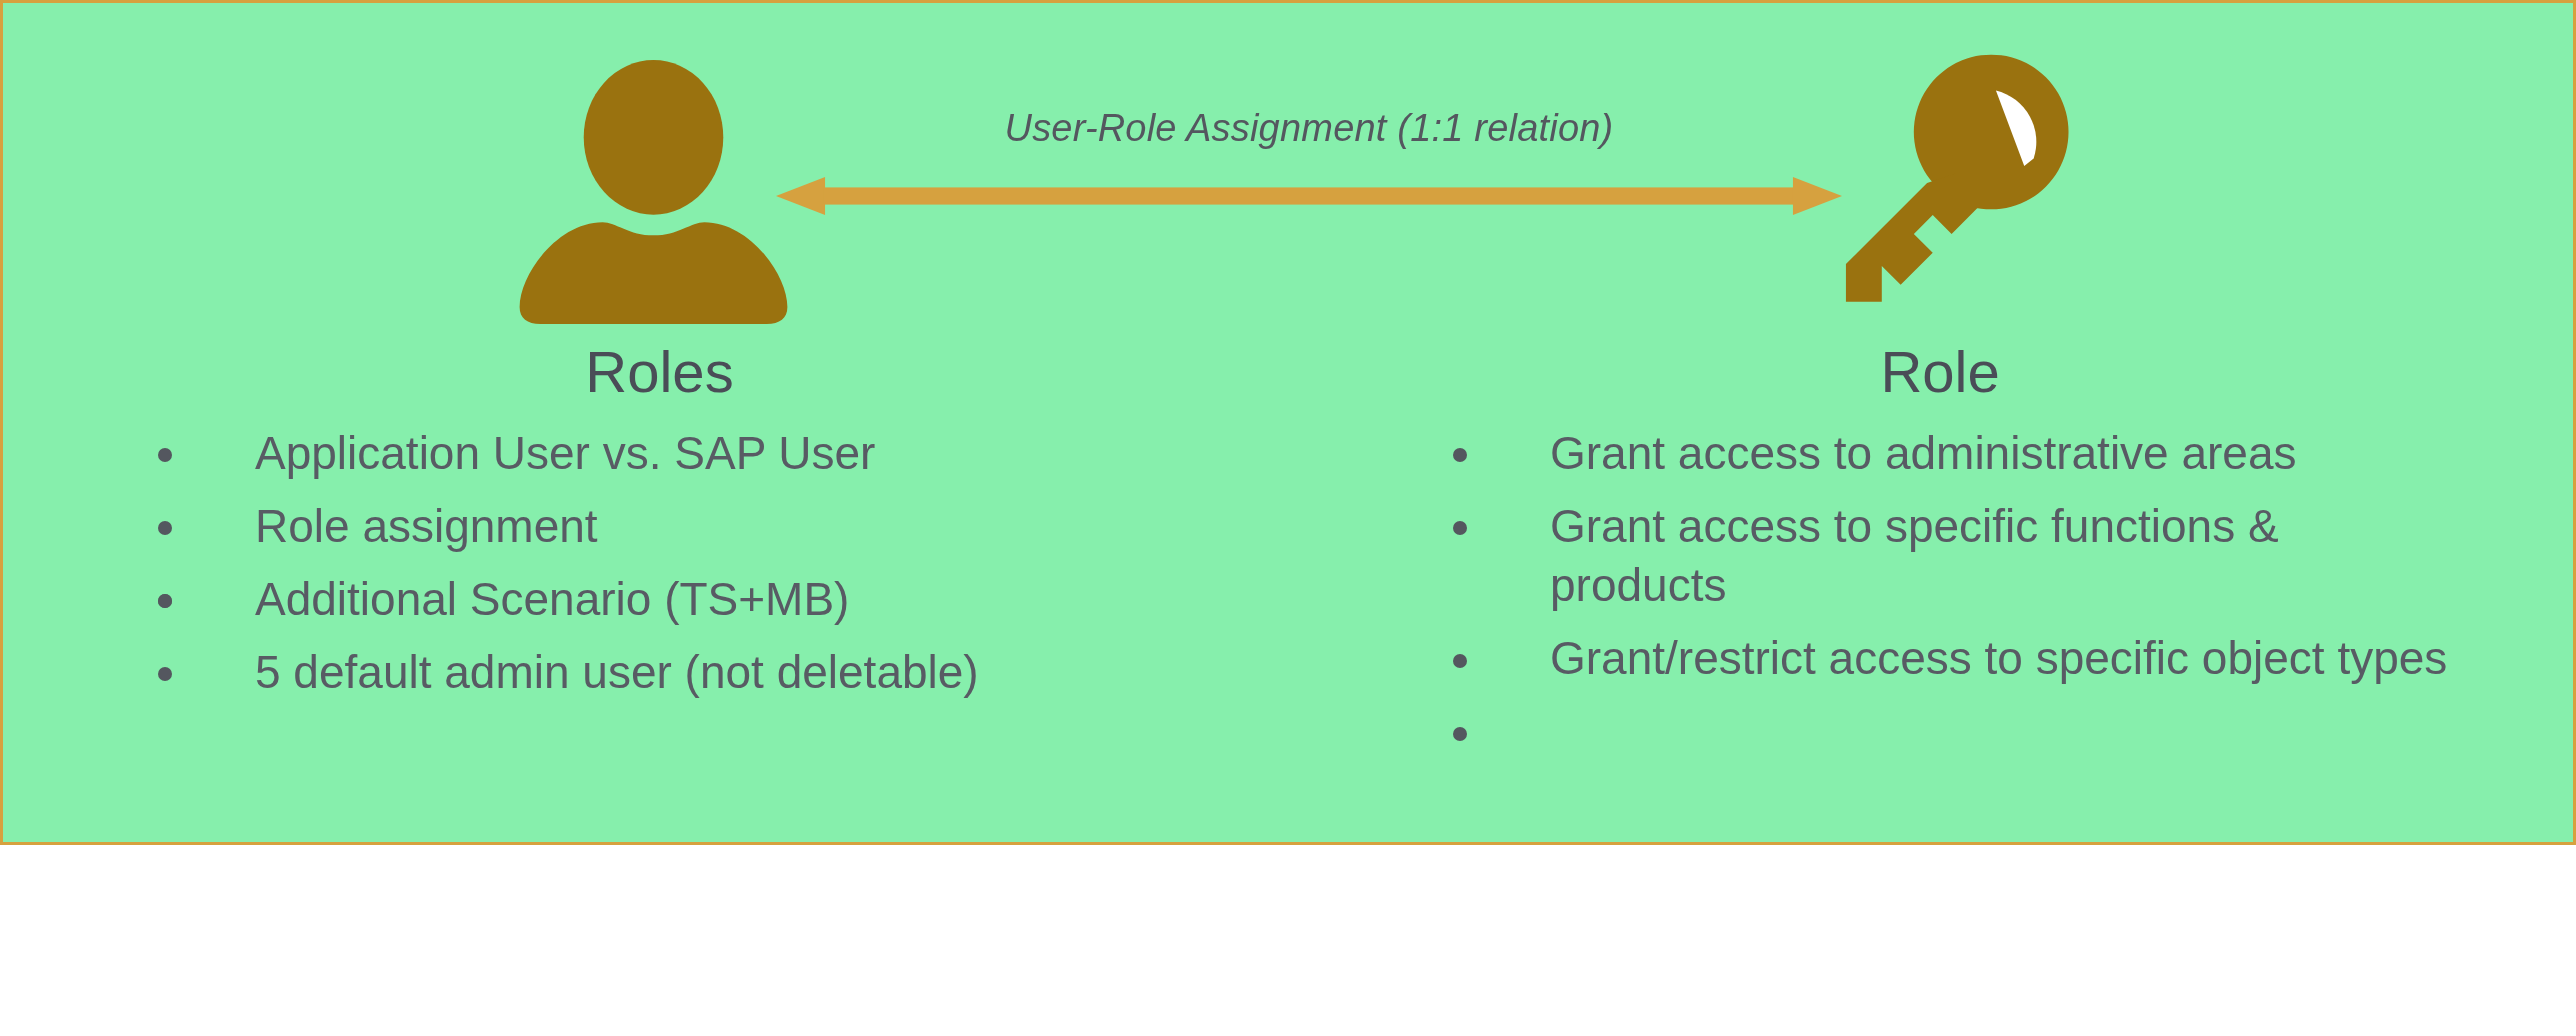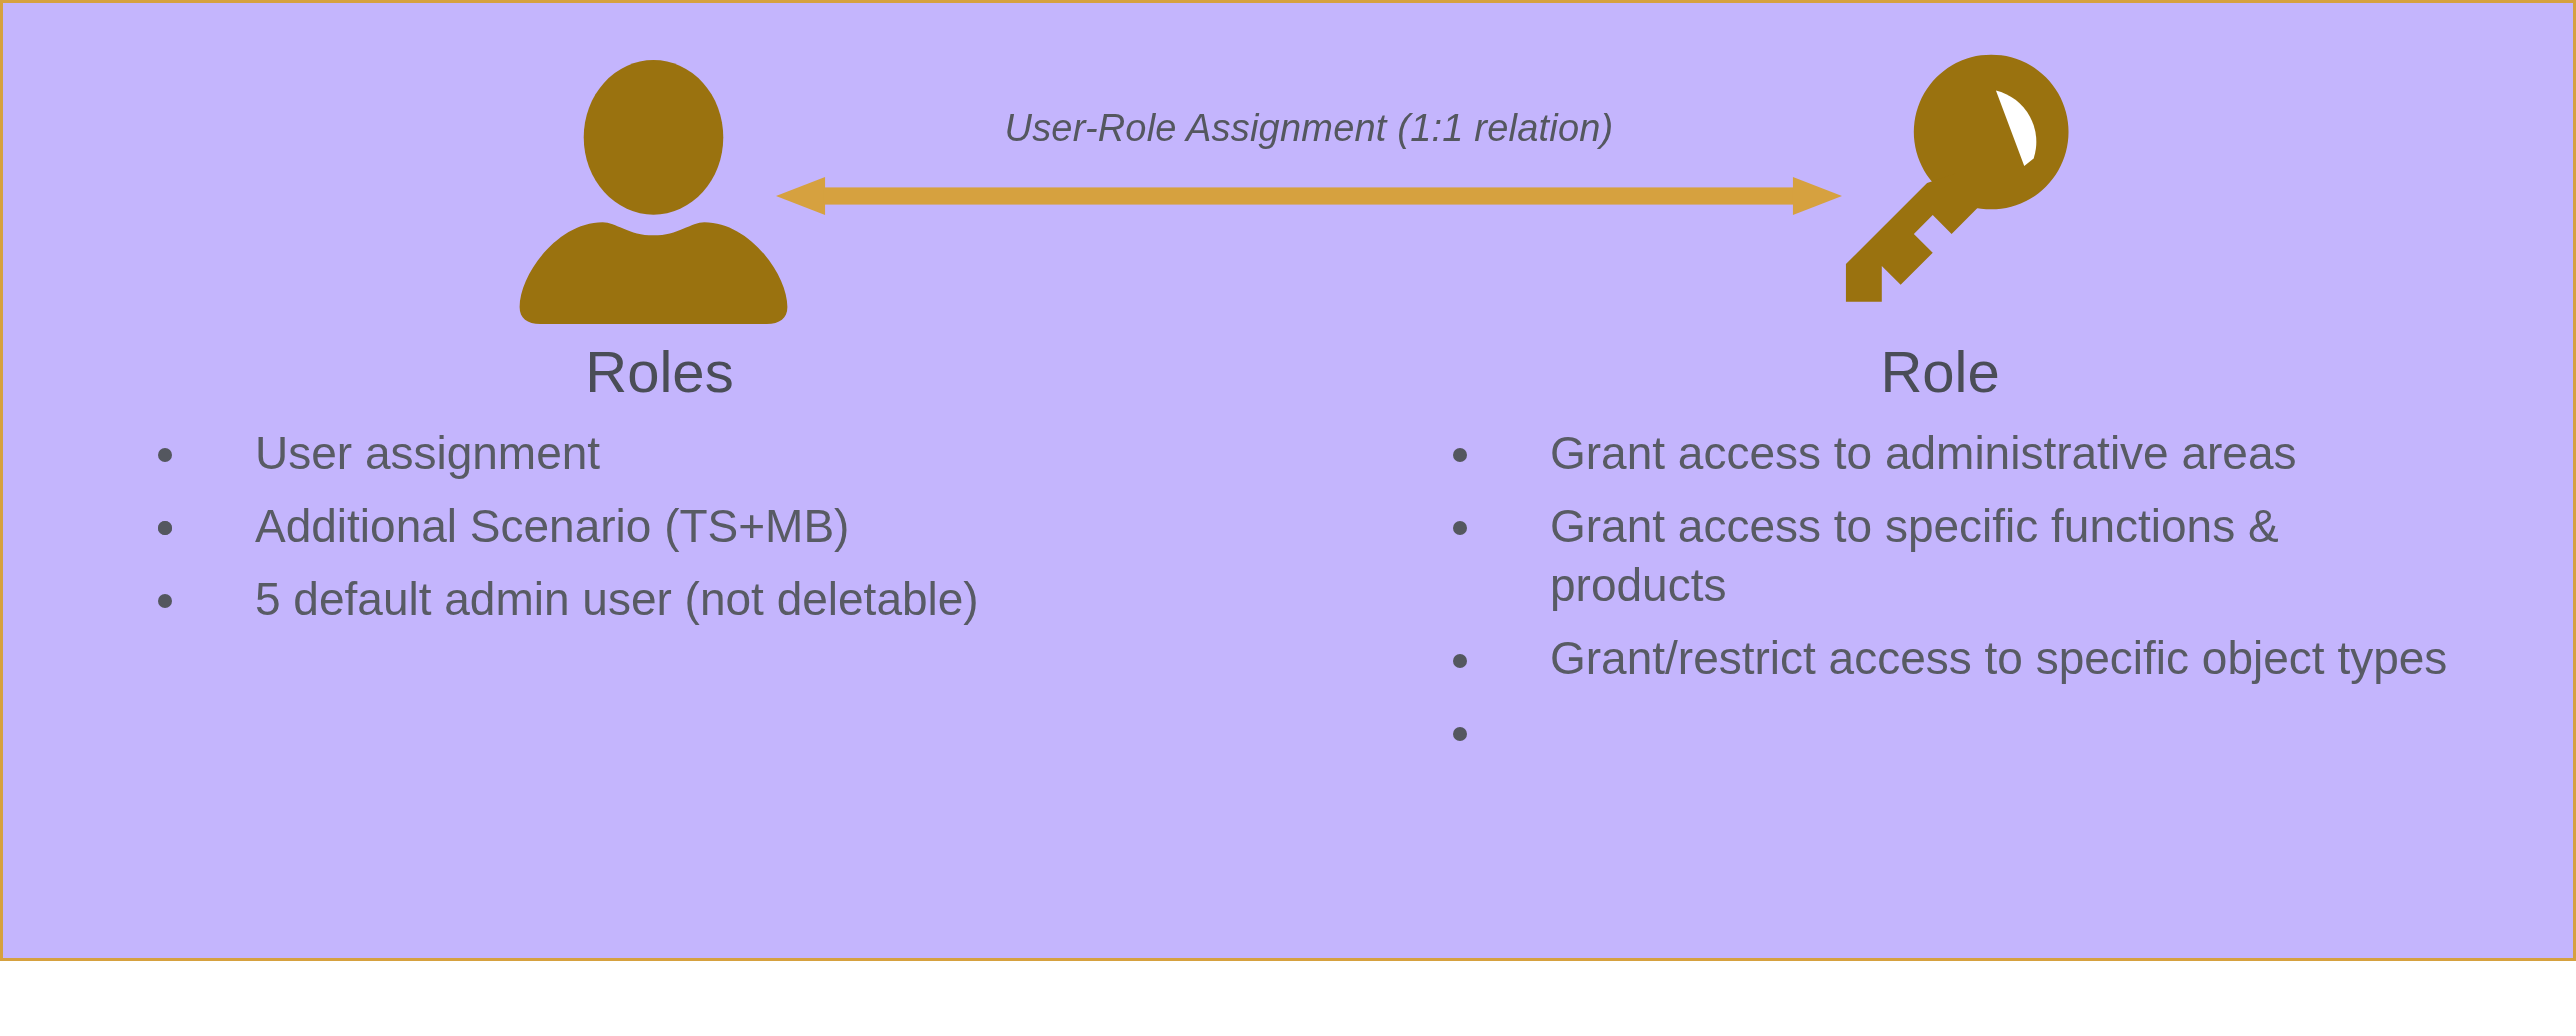--- a/index.html
+++ b/index.html
@@ -8,23 +8,23 @@
     padding: 0;
     background: #ffffff;
   }
   body {
     font-family: "Liberation Sans", sans-serif;
   }
 
   .slide {
     position: relative;
     width: 2576px;
-    height: 961px;
+    height: 845px;
     box-sizing: border-box;
-    background: #c4b5fd;
+    background: #86efac;
     border: 3.8px solid #D6A13F;
     overflow: hidden;
   }
 
   
   .icons-row {
     position: absolute;
     left: 0;
     top: 0;
     width: 100%;
@@ -188,21 +188,25 @@
 
   </div>
 
   <div class="columns">
 
     <div class="column left">
       <div class="col-title">Roles</div>
       <ul class="bullet-list">
         <li class="bullet-item">
           <span class="bullet-dot"></span>
-          <span>User assignment</span>
+          <span>Application User vs. SAP User</span>
+        </li>
+        <li class="bullet-item">
+          <span class="bullet-dot"></span>
+          <span>Role assignment</span>
         </li>
         <li class="bullet-item">
           <span class="bullet-dot"></span>
         </li>
         <li class="bullet-item">
           <span class="bullet-dot"></span>
           <span>Additional Scenario (TS+MB)</span>
         </li>
         <li class="bullet-item">
           <span class="bullet-dot"></span>

